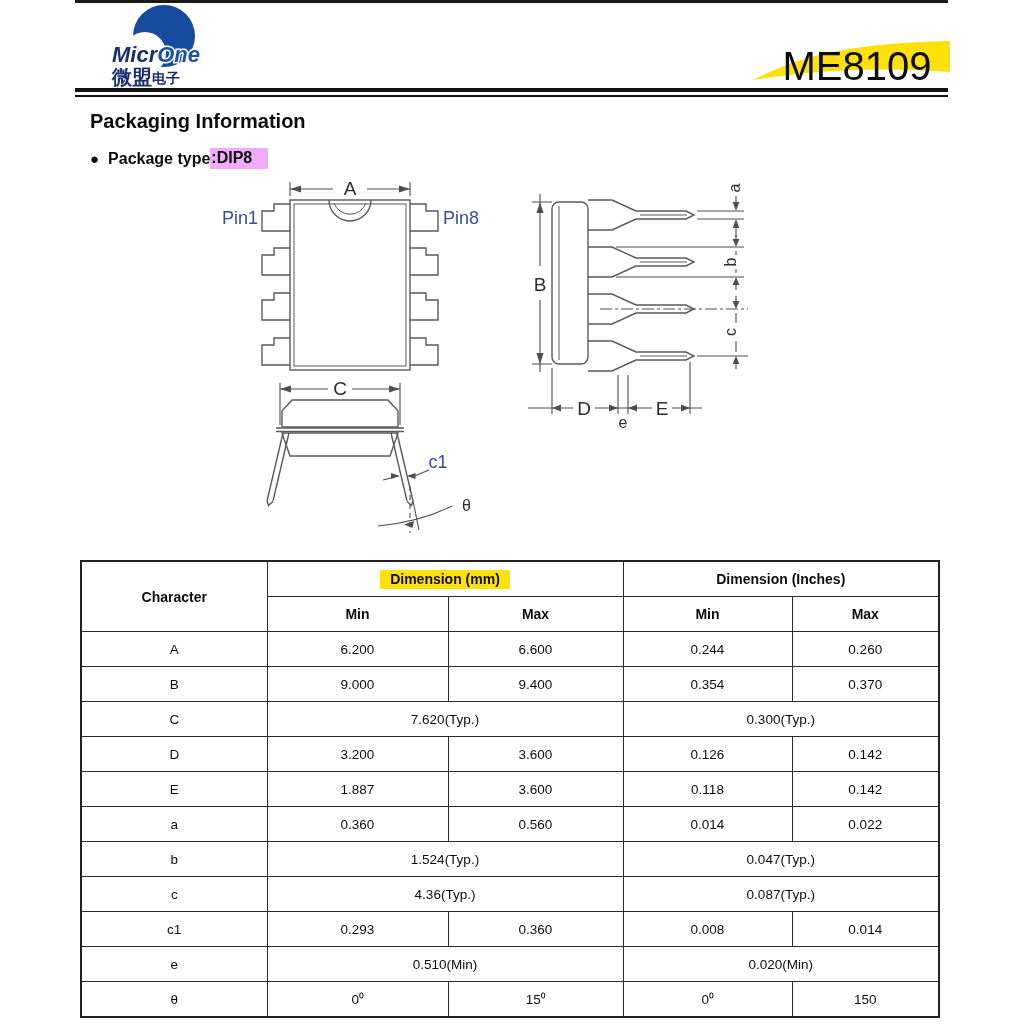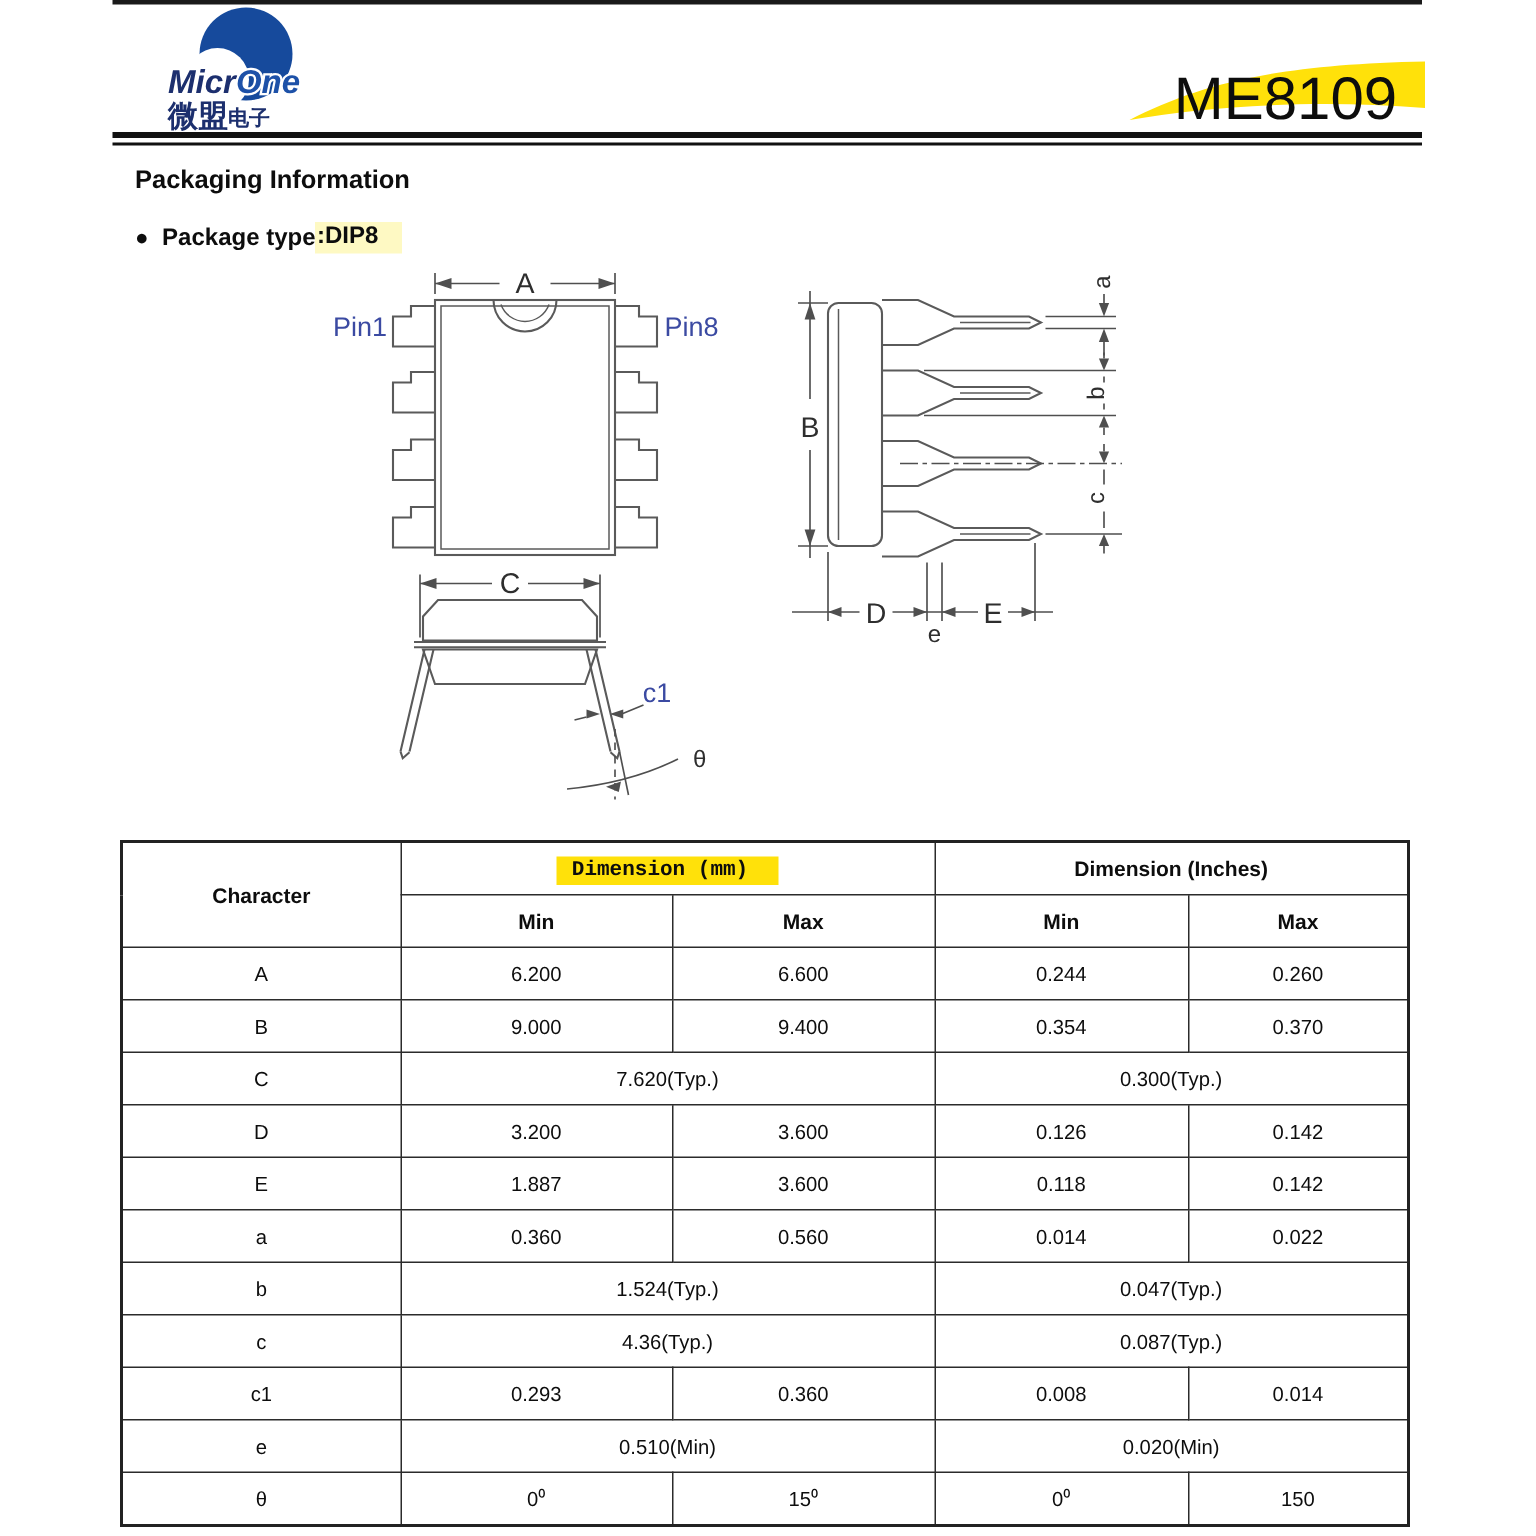--- a/index.html
+++ b/index.html
@@ -13,44 +13,44 @@
   .top-hairline{left:75px;top:0;width:873px;height:3px;background:#1a1a1a;}
   .rule-thick{left:75px;top:88px;width:873px;height:4px;background:#111;}
   .rule-thin{left:75px;top:95px;width:873px;height:2px;background:#111;}
   .product-name{
     left:762px;top:44px;width:190px;font-size:40px;font-weight:400;
     color:#0d0d0d;letter-spacing:0;z-index:3;text-align:center;
   }
   .swoosh{left:745px;top:30px;z-index:2;}
 
   
-  .section-title{left:90px;top:110px;font-size:17px;font-weight:700;color:#0d0d0d;}
+  .section-title{left:90px;top:110px;font-size:20px;font-weight:700;color:#0d0d0d;}
   .pkg-line{left:90px;top:148px;font-size:16px;font-weight:700;color:#0d0d0d;display:flex;align-items:center;}
   .pkg-line .bullet{font-size:15px;margin-right:9px;line-height:1;}
-  .pkg-value{background:#fef9c3;padding:1px 16px 2px 1px;}
+  .pkg-value{background:#f0abfc;padding:1px 16px 2px 1px;}
 
   
   svg text{font-family:"Liberation Sans", sans-serif;}
   .dwg{stroke:#5a5a5a;fill:none;stroke-width:1.4;}
   .dwg-thin{stroke:#5a5a5a;fill:none;stroke-width:1;}
   .dim{stroke:#4f4f4f;fill:none;stroke-width:1.1;}
   .ah{fill:#4f4f4f;stroke:none;}
   .dimtxt{fill:#2e2e2e;font-size:19px;}
   .dimtxt-sm{fill:#2e2e2e;font-size:16px;}
   .pintxt{fill:#3b4aa2;font-size:18px;}
 
   
   .dim-table{left:80px;top:560px;width:858px;border-collapse:collapse;table-layout:fixed;}
   .dim-table td,.dim-table th{
     border:1px solid #2b2b2b;text-align:center;vertical-align:middle;
     height:34px;font-size:13.5px;font-weight:400;padding:0;color:#0d0d0d;
   }
   .dim-table th{font-weight:700;font-size:14px;}
   .dim-table{border:2px solid #222;}
-  .hl{background:#ffe10a;padding:1px 20px 2px 10px;font-family:Liberation Mono, monospace;}
+  .hl{background:#ffe10a;padding:1px 10px 2px 10px;}
 </style>
 </head>
 <body>
 
 <div class="abs top-hairline"></div>
 
 <svg class="abs" style="left:96px;top:4px;" width="140" height="90" viewBox="0 0 140 90">
   <circle cx="68" cy="32" r="31" fill="#164a9c"></circle>
   <circle cx="49" cy="49" r="21" fill="#ffffff"></circle>
   <text x="16" y="58" font-size="22" font-weight="700" font-style="italic" style="paint-order:stroke;stroke:#ffffff;stroke-width:3px;"><tspan fill="#1c2f6e">Micr</tspan><tspan fill="#1d51a8">One</tspan></text>

